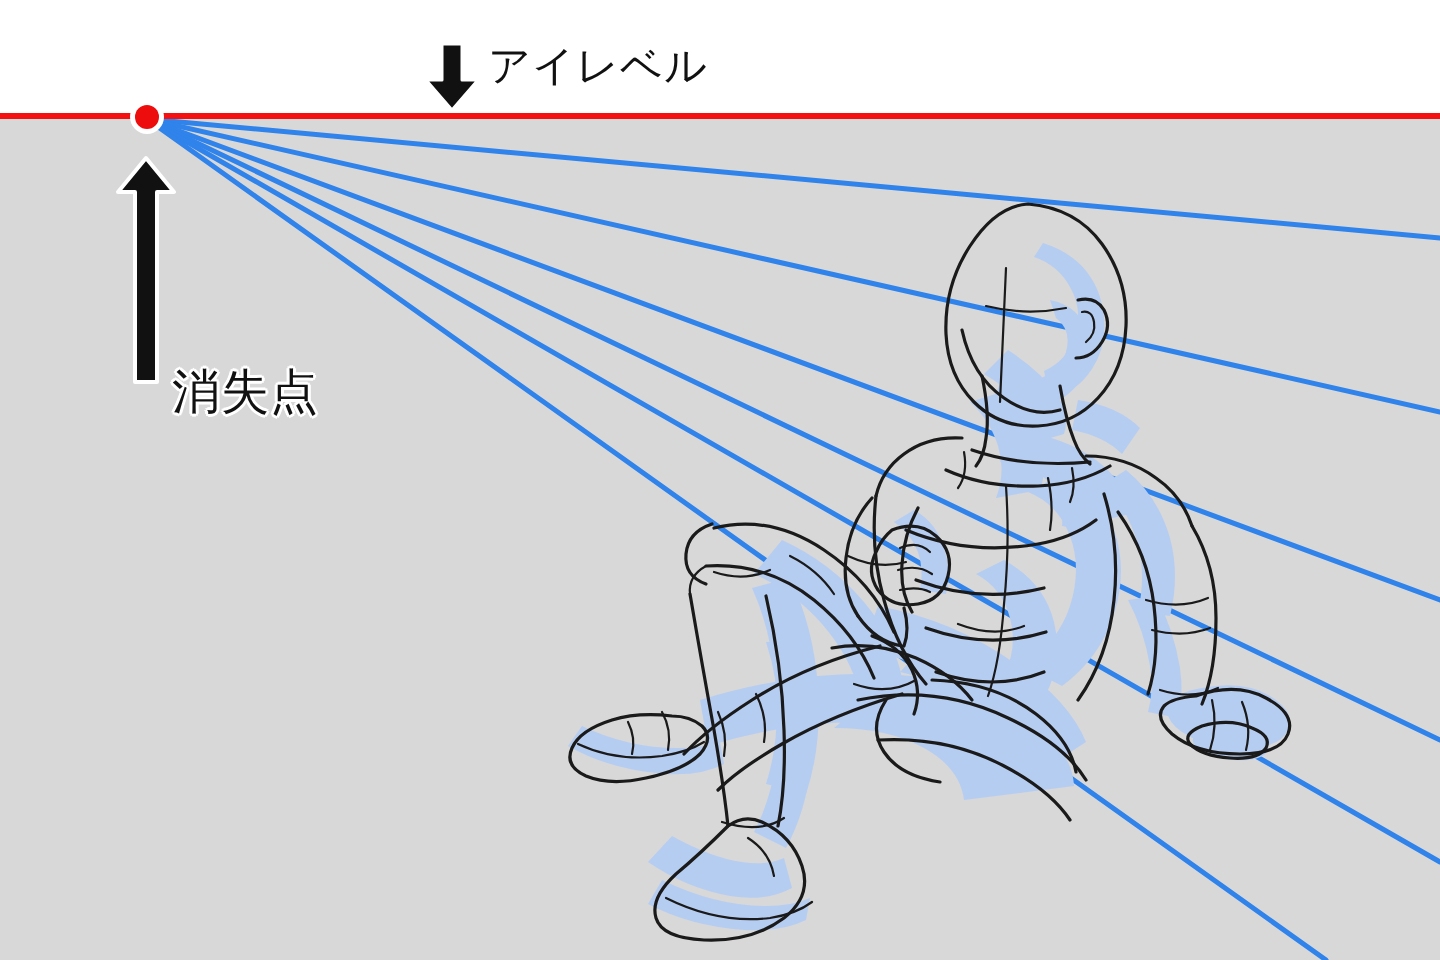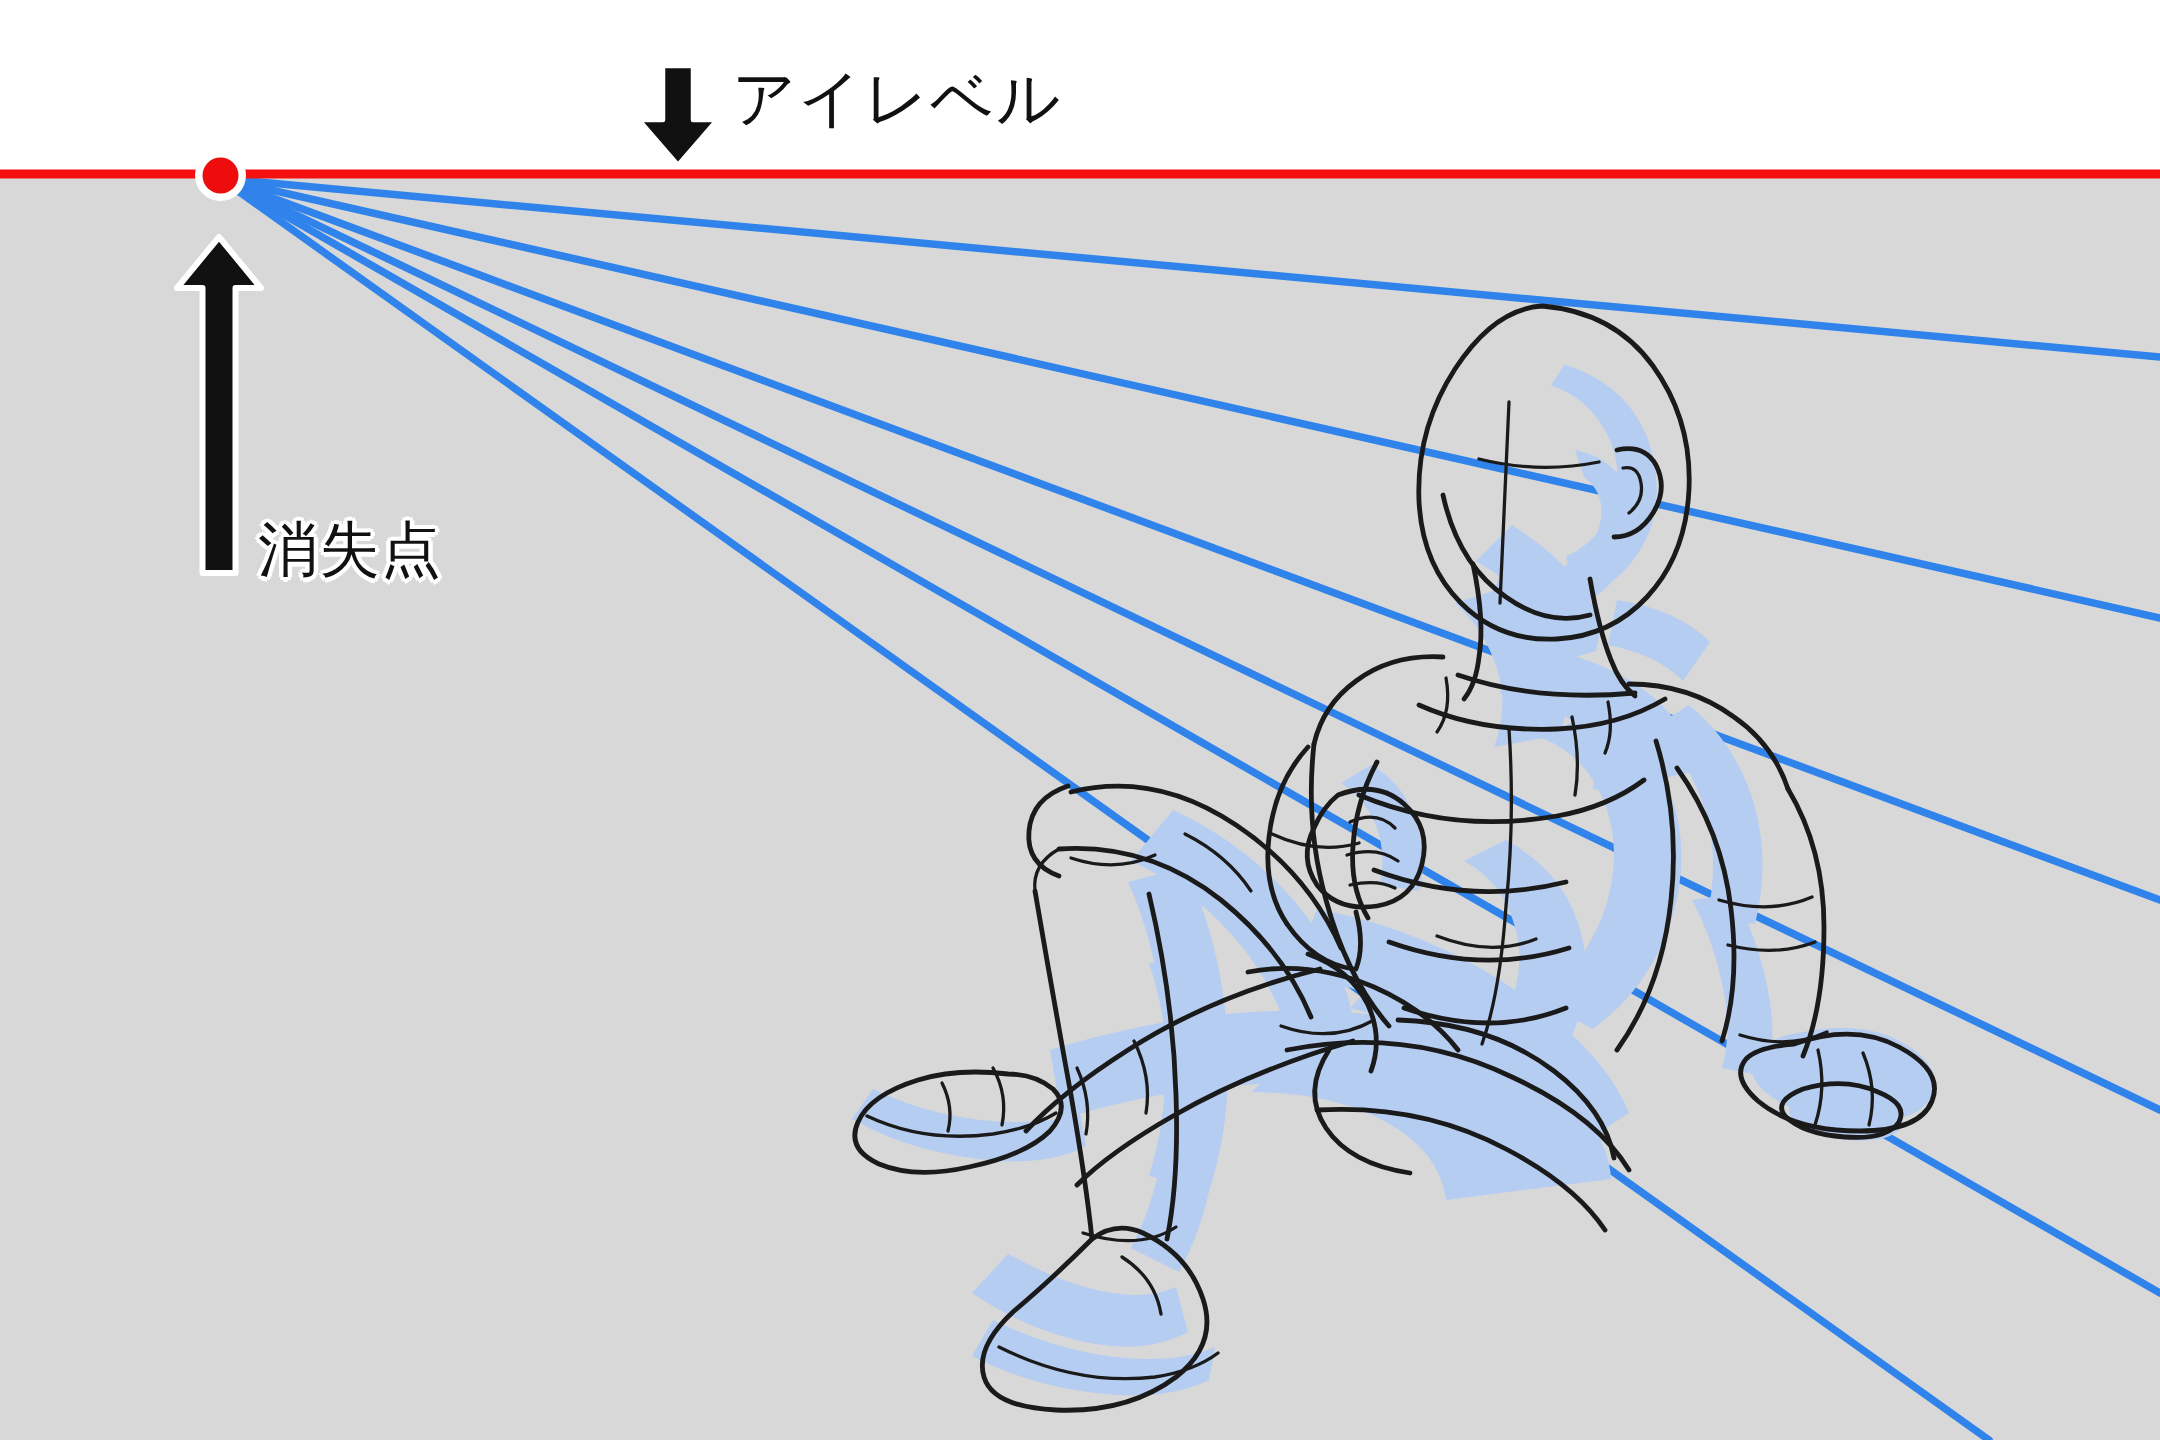--- a/index.html
+++ b/index.html
@@ -7,21 +7,21 @@
   #stage{position:relative;width:1440px;height:960px;overflow:hidden;background:#ffffff;}
   #stage svg.layer{position:absolute;left:0;top:0;width:1440px;height:960px;}
   .lbl{position:absolute;white-space:nowrap;color:#111111;font-weight:500;}
   .lbl.outlined{
     text-shadow:
       2px 0 0 #fff,-2px 0 0 #fff,0 2px 0 #fff,0 -2px 0 #fff,
       2px 2px 0 #fff,-2px 2px 0 #fff,2px -2px 0 #fff,-2px -2px 0 #fff,
       3px 0 0 #fff,-3px 0 0 #fff,0 3px 0 #fff,0 -3px 0 #fff;
   }
   #eyelevel-label{left:488px;top:38px;font-size:42px;letter-spacing:1px;font-family:Liberation Mono, monospace;}
-  #vp-label{left:172px;top:339px;font-size:40px;letter-spacing:1px;font-family:Liberation Serif, serif;}
+  #vp-label{left:172px;top:360px;font-size:48px;letter-spacing:1px;font-family:Liberation Serif, serif;}
 </style>
 </head>
 <body>
 
 <div id="stage">
 
   <svg class="layer" viewBox="0 0 1440 960">
     <rect x="0" y="0" width="1440" height="116" fill="#ffffff"></rect>
     <rect x="0" y="116" width="1440" height="844" fill="#d8d8d8"></rect>
   </svg>

